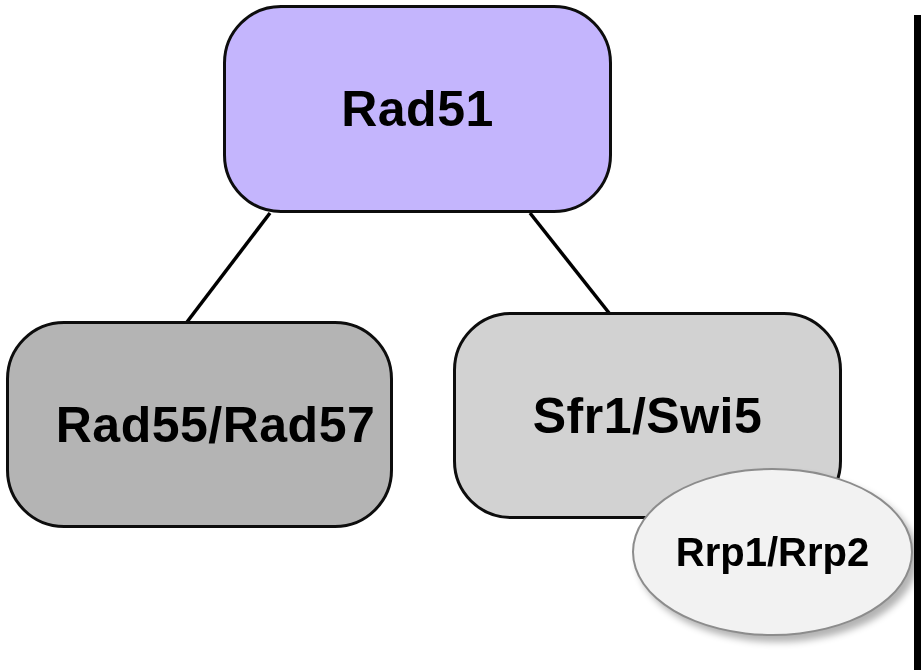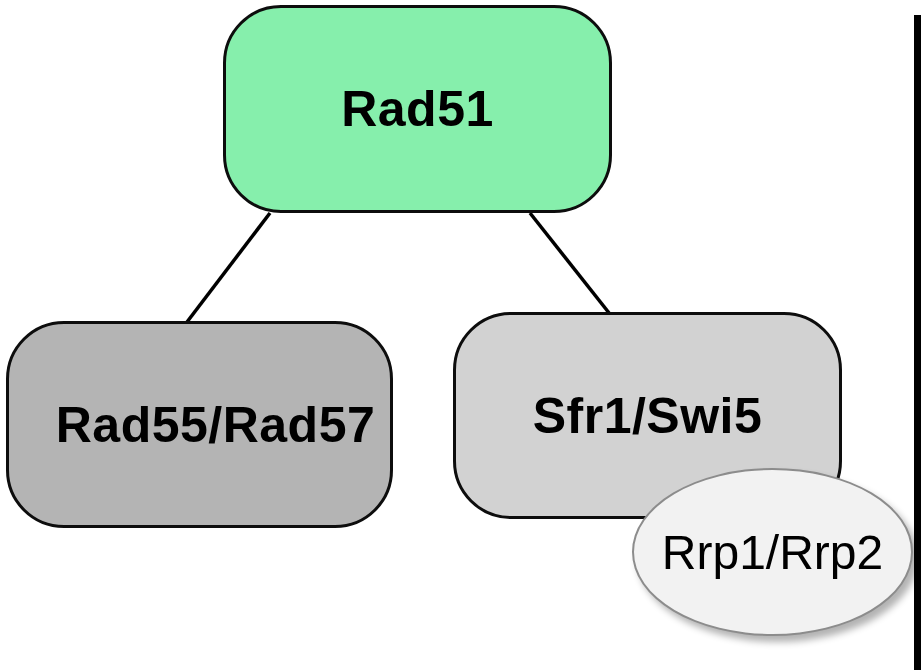--- a/index.html
+++ b/index.html
@@ -60,22 +60,22 @@
     left: 632px;
     top: 468px;
     width: 281px;
     height: 168px;
     border: 2px solid #8c8c8c;
     border-radius: 50%;
     box-shadow: 5px 6px 7px rgba(0, 0, 0, 0.30);
     display: flex;
     align-items: center;
     justify-content: center;
-    font-weight: normal;
-    font-size: 48px;
+    font-weight: bold;
+    font-size: 40px;
     color: #000000;
     z-index: 3;
   }
   .scan-bar {
     position: absolute;
     left: 914px;
     top: 15px;
     width: 7px;
     height: 655px;
     z-index: 5;
@@ -84,21 +84,21 @@
 </head>
 <body>
 
 <div class="stage">
 
   <svg class="edges-svg" viewBox="0 0 921 670" xmlns="http://www.w3.org/2000/svg">
     <line x1="270" y1="213" x2="187" y2="322" stroke-width="3.5" style="stroke: rgb(0, 0, 0);"></line>
     <line x1="530" y1="213" x2="617" y2="323" stroke-width="3.5" style="stroke: rgb(0, 0, 0);"></line>
   </svg>
 
-  <div class="node node-rad51" style="background-color: #86efac; border-color: rgb(13, 13, 13); align-items: center;">
+  <div class="node node-rad51" style="background-color: #c4b5fd; border-color: rgb(13, 13, 13); align-items: center;">
     <span>Rad51</span>
   </div>
 
   <div class="node node-rad55-rad57" style="background-color: rgb(180, 180, 180); border-color: rgb(13, 13, 13); padding-left: 32px;">
     <span>Rad55/Rad57</span>
   </div>
 
   <div class="node node-sfr1-swi5" style="background-color: rgb(210, 210, 210); border-color: rgb(13, 13, 13);">
     <span>Sfr1/Swi5</span>
   </div>

